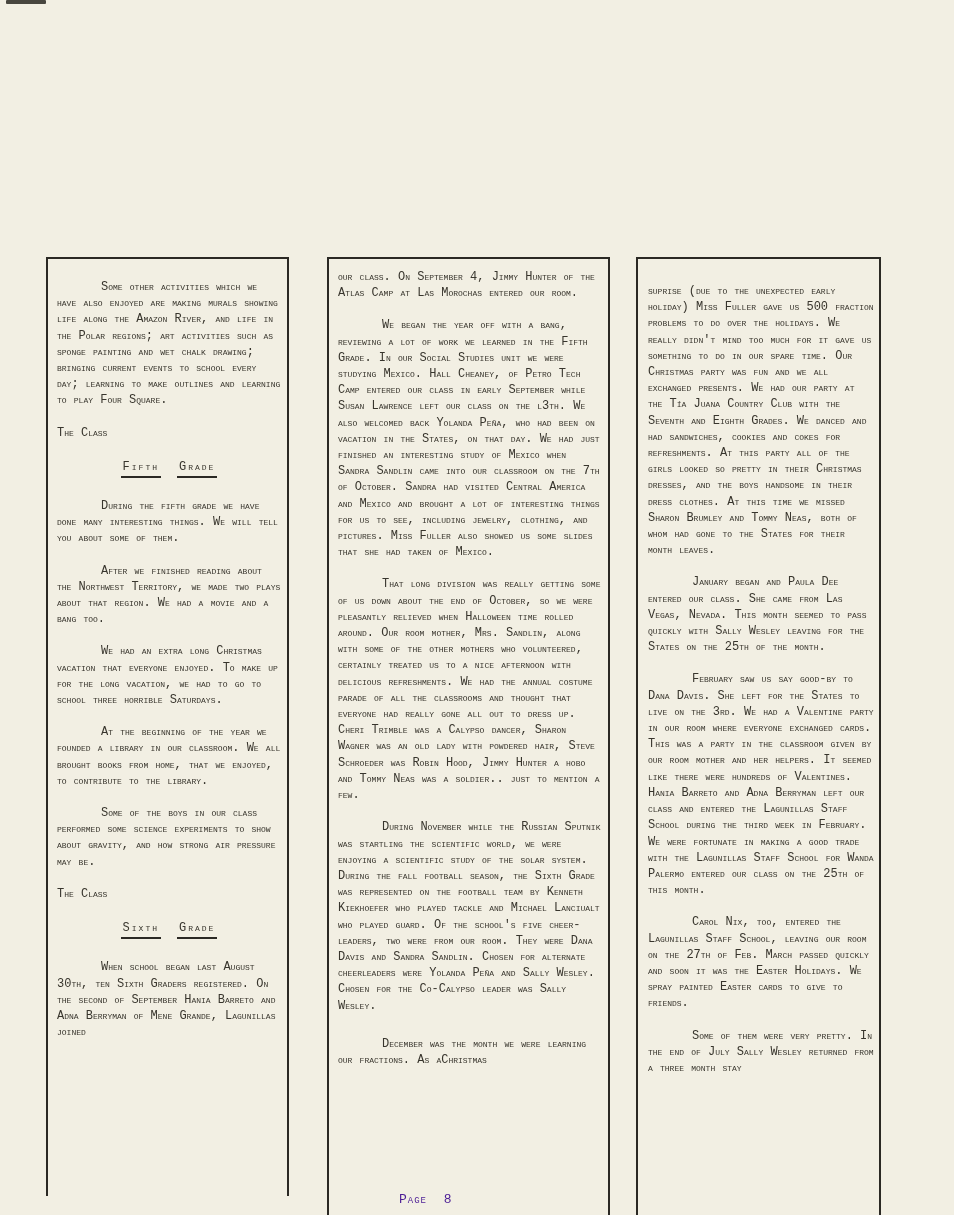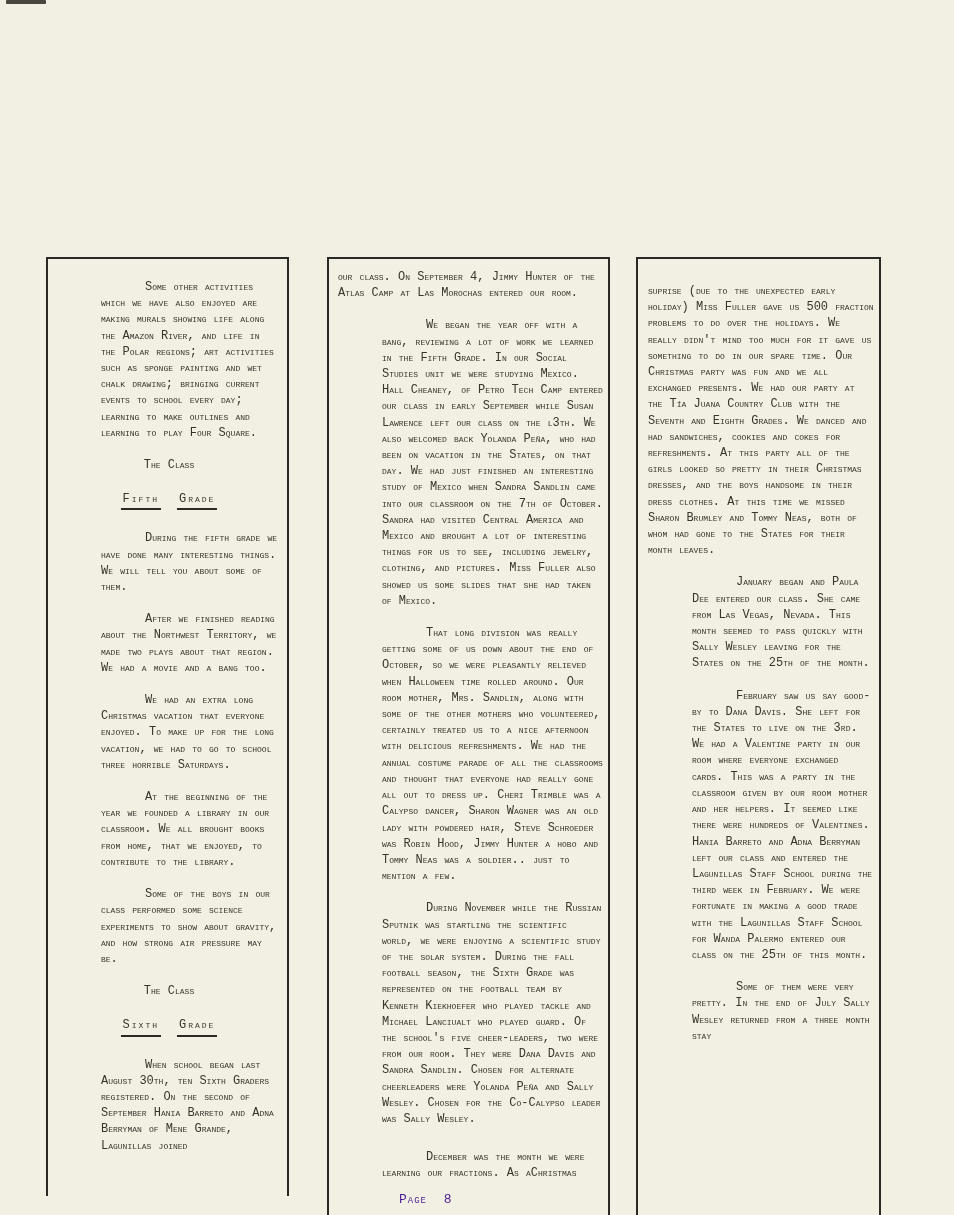--- a/index.html
+++ b/index.html
@@ -24,23 +24,23 @@
     background: transparent;
     font-size: 12px;
     line-height: 16.2px;
     font-variant: small-caps;
     overflow: hidden;
   }
   .col-left   { left: 46px;  width: 243px; height: 939px; padding: 20px 6px 0 9px; }
   .col-center { left: 327px; width: 283px; height: 958px; padding: 10px 4px 0 9px; }
   .col-right  { left: 636px; width: 245px; height: 958px; padding: 24px 4px 0 10px; }
   .para { margin: 0 0 16px 0; }
-  .para.indent { text-indent: 44px; margin-left: 44px; }
+  .para.indent { text-indent: 44px; }
   .para.gap-large { margin-top: 22px; }
-  .byline { margin: 2px 0 18px 0; text-align: center; }
+  .byline { margin: 2px 0 18px 0; }
   .heading { margin: 6px 0 20px 0; text-align: center; letter-spacing: 2px; }
   .heading .hword {
     display: inline-block;
     margin: 0 8px;
     padding: 0 2px 1px 2px;
     border-bottom: 2px solid #2b2924;
   }
   .footer {
     position: absolute; left: 399px; top: 1192px;
     font-size: 13px; line-height: 16px;
@@ -73,17 +73,18 @@
       <p class="para">our class. On September 4, Jimmy Hunter of the Atlas Camp at Las Morochas entered our room.</p>
       <p class="para indent">We began the year off with a bang, reviewing a lot of work we learned in the Fifth Grade. In our Social Studies unit we were studying Mexico. Hall Cheaney, of Petro Tech Camp entered our class in early September while Susan Lawrence left our class on the l3th. We also welcomed back Yolanda Peña, who had been on vacation in the States, on that day. We had just finished an interesting study of Mexico when Sandra Sandlin came into our classroom on the 7th of October. Sandra had visited Central America and Mexico and brought a lot of interesting things for us to see, including jewelry, clothing, and pictures. Miss Fuller also showed us some slides that she had taken of Mexico.</p>
       <p class="para indent">That long division was really getting some of us down about the end of October, so we were pleasantly relieved when Halloween time rolled around. Our room mother, Mrs. Sandlin, along with some of the other mothers who volunteered, certainly treated us to a nice afternoon with delicious refreshments. We had the annual costume parade of all the classrooms and thought that everyone had really gone all out to dress up. Cheri Trimble was a Calypso dancer, Sharon Wagner was an old lady with powdered hair, Steve Schroeder was Robin Hood, Jimmy Hunter a hobo and Tommy Neas was a soldier.. just to mention a few.</p>
       <p class="para indent">During November while the Russian Sputnik was startling the scientific world, we were enjoying a scientific study of the solar system. During the fall football season, the Sixth Grade was represented on the football team by Kenneth Kiekhoefer who played tackle and Michael Lanciualt who played guard. Of the school's five cheer-leaders, two were from our room. They were Dana Davis and Sandra Sandlin. Chosen for alternate cheerleaders were Yolanda Peña and Sally Wesley. Chosen for the Co-Calypso leader was Sally Wesley.</p>
       <p class="para indent gap-large">December was the month we were learning our fractions. As aChristmas</p>
     </div>
   <div class="col col-right">
       <p class="para">suprise (due to the unexpected early holiday) Miss Fuller gave us 500 fraction problems to do over the holidays. We really didn't mind too much for it gave us something to do in our spare time. Our Christmas party was fun and we all exchanged presents. We had our party at the Tía Juana Country Club with the Seventh and Eighth Grades. We danced and had sandwiches, cookies and cokes for refreshments. At this party all of the girls looked so pretty in their Christmas dresses, and the boys handsome in their dress clothes. At this time we missed Sharon Brumley and Tommy Neas, both of whom had gone to the States for their month leaves.</p>
       <p class="para indent">January began and Paula Dee entered our class. She came from Las Vegas, Nevada. This month seemed to pass quickly with Sally Wesley leaving for the States on the 25th of the month.</p>
       <p class="para indent">February saw us say good-by to Dana Davis. She left for the States to live on the 3rd. We had a Valentine party in our room where everyone exchanged cards. This was a party in the classroom given by our room mother and her helpers. It seemed like there were hundreds of Valentines. Hania Barreto and Adna Berryman left our class and entered the Lagunillas Staff School during the third week in February. We were fortunate in making a good trade with the Lagunillas Staff School for Wanda Palermo entered our class on the 25th of this month.</p>
+      <p class="para indent">Carol Nix, too, entered the Lagunillas Staff School, leaving our room on the 27th of Feb. March passed quickly and soon it was the Easter Holidays. We spray painted Easter cards to give to friends.</p>
       <p class="para indent">Some of them were very pretty. In the end of July Sally Wesley returned from a three month stay</p>
     </div>
 
   <div class="footer">Page 8</div>
 </div>
 
 </body></html>

